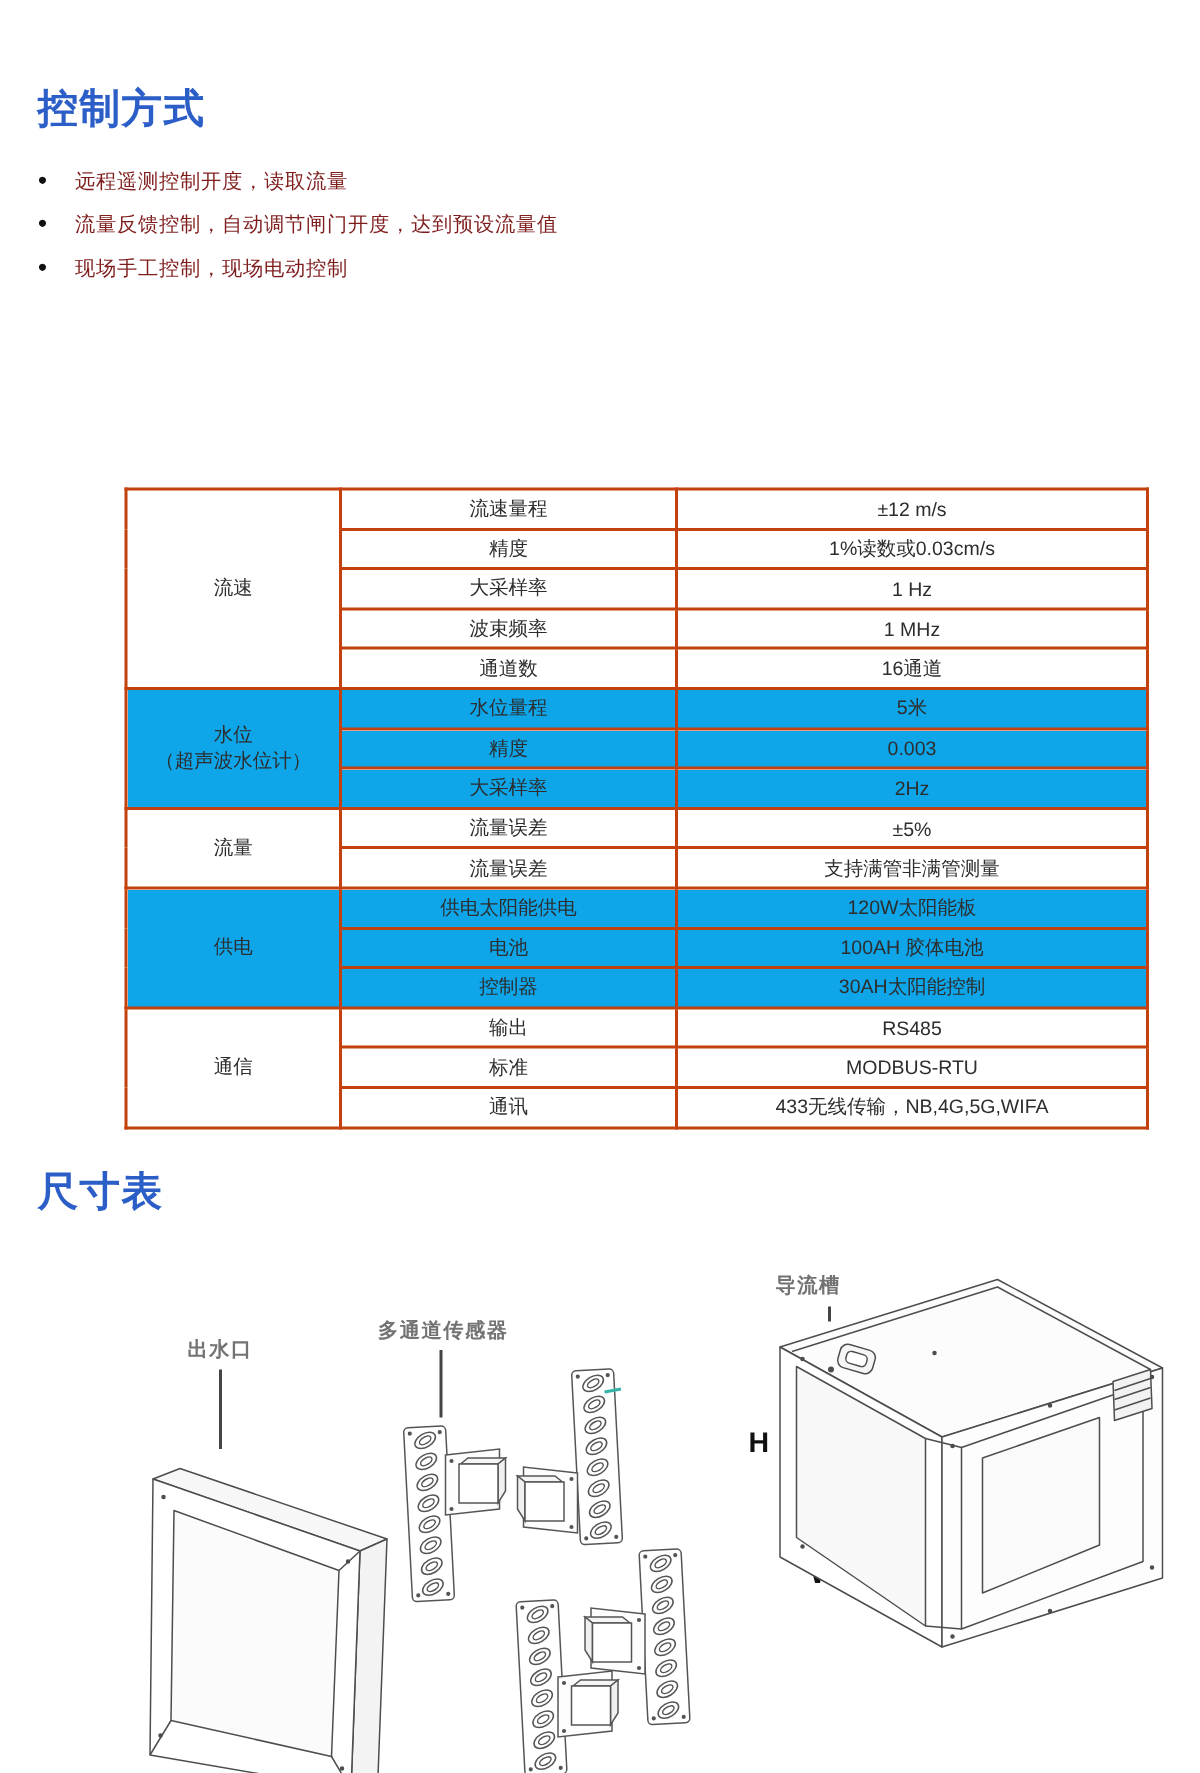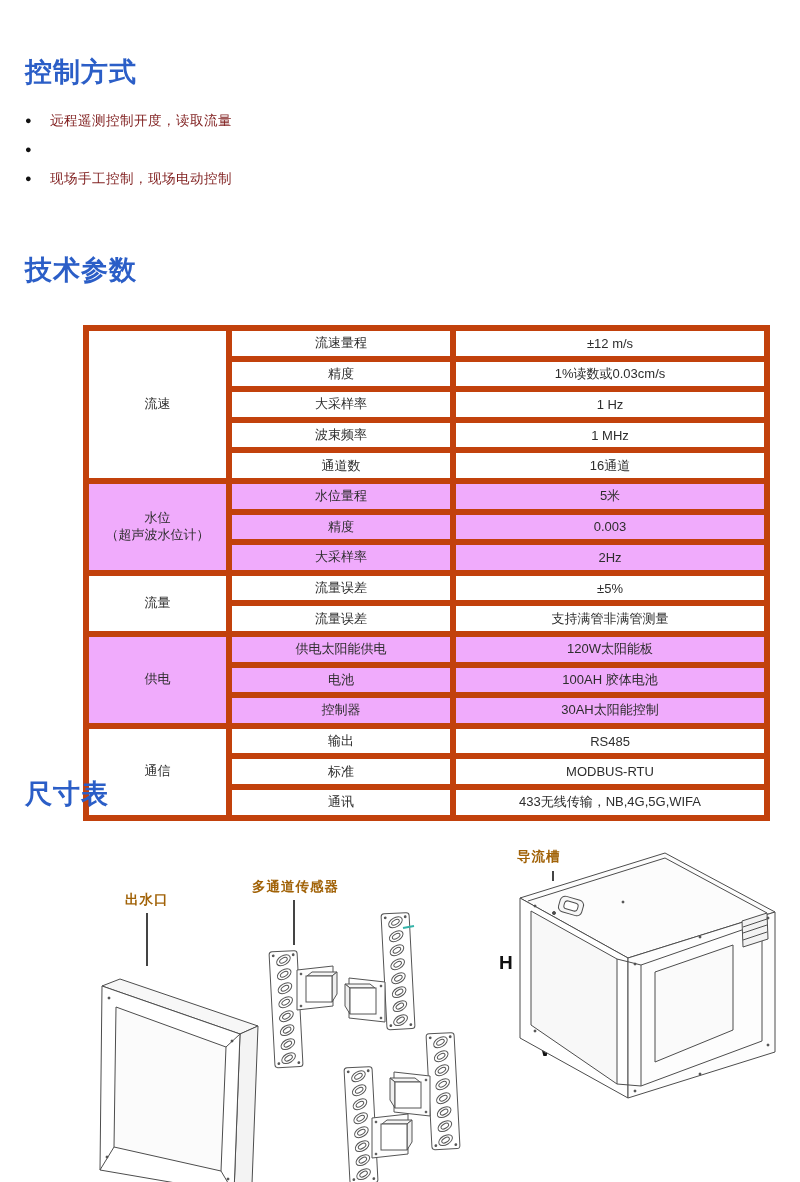--- a/index.html
+++ b/index.html
@@ -11,55 +11,55 @@
   #control-heading{top:24px;}
   #params-heading{top:222px;}
   #dims-heading{top:746px;}
 
   .bullets{position:absolute;left:25px;top:76px;}
   .bullet-row{display:flex;align-items:center;height:29px;}
   .bullet-dot{width:25px;font-size:11px;color:#111;line-height:29px;}
   .bullet-text{font-size:13.5px;color:#7f1d1d;letter-spacing:0.5px;}
 
   table.spec{position:absolute;left:83px;top:295px;width:681px;border-collapse:collapse;table-layout:fixed;}
-  table.spec td{border:6px solid #c2410c;height:24.6px;text-align:center;vertical-align:middle;
+  table.spec td{border:2px solid #c2410c;height:24.6px;text-align:center;vertical-align:middle;
       font-size:13px;color:#2d2d2d;padding:0 4px;overflow:hidden;background:#fff;}
-  table.spec tr.hl td{background:#f0abfc;}
+  table.spec tr.hl td{background:#0ea5e9;}
   td.group-name{white-space:pre-line;line-height:1.3;font-size:13.5px;}
 
   .diag svg{position:absolute;}
-  .diag-label{position:absolute;font-size:13.5px;font-weight:600;color:#a16207;letter-spacing:1px;white-space:nowrap;}
+  .diag-label{position:absolute;font-size:13.5px;font-weight:600;color:#737373;letter-spacing:1px;white-space:nowrap;}
   .dim-letter{position:absolute;font-size:19px;font-weight:700;color:#111;}
   .leader{position:absolute;background:#444;}
 
   .decor-circle{position:absolute;left:764px;top:1171px;width:80px;height:42px;border-radius:50%;
       background:linear-gradient(135deg,#3b7bd0 0%,#1e5cb3 55%,#16458c 100%);}
 </style>
 </head>
 <body>
 
 <div class="page">
 
   <div class="h-blue" id="control-heading">控制方式</div>
 
   <div class="bullets">
     <div class="bullet-row">
       <span class="bullet-dot">●</span>
       <span class="bullet-text">远程遥测控制开度，读取流量</span>
     </div>
     <div class="bullet-row">
       <span class="bullet-dot">●</span>
+      <span class="bullet-text">流量反馈控制，自动调节闸门开度，达到预设流量值</span>
     </div>
     <div class="bullet-row">
       <span class="bullet-dot">●</span>
       <span class="bullet-text">现场手工控制，现场电动控制</span>
     </div>
   </div>
 
-  <div class="h-blue" id="params-heading">技术参数</div>
 
   <table class="spec">
     <colgroup>
         <col style="width:143px">
         <col style="width:224px">
         <col style="width:314px">
       </colgroup>
 
     <tbody>
         <tr>

